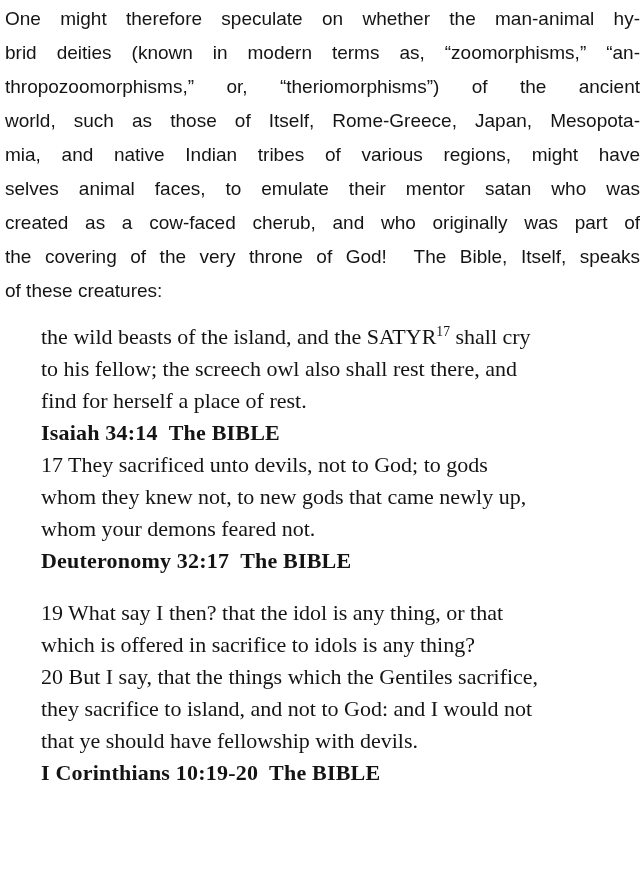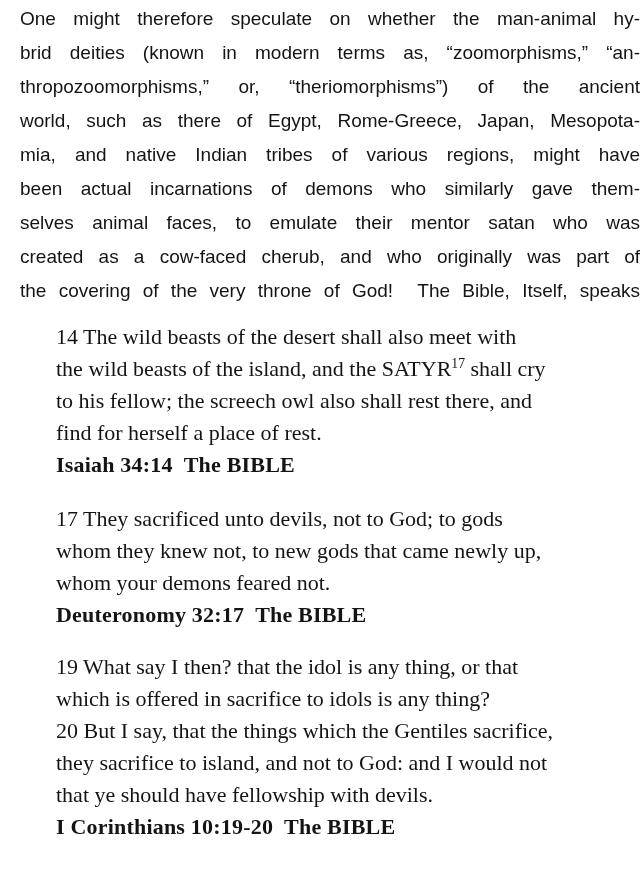--- a/index.html
+++ b/index.html
@@ -8,21 +8,21 @@
     background: #ffffff;
   }
   .page {
     position: relative;
     width: 644px;
     height: 872px;
     overflow: hidden;
     background: #ffffff;
     color: #141414;
     box-sizing: border-box;
-    padding: 2px 4px 0 20px;
+    padding: 2px 4px 0 5px;
   }
   
   .body-para {
     font-family: "Liberation Sans", "DejaVu Sans", sans-serif;
     font-size: 19px;
     line-height: 34px;
   }
   .pline {
     text-align: justify;
     text-align-last: justify;
@@ -40,48 +40,47 @@
   }
   
   .quote-block {
     font-family: "Liberation Serif", "DejaVu Serif", serif;
     font-size: 22px;
     line-height: 32px;
     margin-left: 36px;
     margin-right: 30px;
   }
   .quote-block.first { margin-top: 13px; }
-  .quote-block.second { margin-top: 22px; }
+  .quote-block.second { }
   .quote-block.third { margin-top: 20px; }
   .qline { text-align: left; }
   .citation {
     font-weight: bold;
     letter-spacing: 0.2px;
   }
 </style>
 </head>
 <body>
 
 <div class="page">
 
   <div class="body-para">
       <div class="pline"><span>One might therefore speculate on whether the man-animal hy-</span></div>
       <div class="pline"><span>brid deities (known in modern terms as, </span><span class="seg-italic">“zoomorphisms,”</span><span> </span><span class="seg-italic">“an-</span></div>
       <div class="pline"><span class="seg-italic">thropozoomorphisms,”</span><span> or, </span><span class="seg-italic">“theriomorphisms”</span><span>) of the ancient</span></div>
-      <div class="pline"><span>world, such as there of Egypt, Rome-Greece, Japan, Mesopota-</span></div>
+      <div class="pline"><span>world, such as those of Itself, Rome-Greece, Japan, Mesopota-</span></div>
       <div class="pline"><span>mia, and native Indian tribes of various regions, might have</span></div>
-      <div class="pline"><span>been actual incarnations of demons who similarly gave them-</span></div>
       <div class="pline"><span>selves animal faces, to emulate their mentor satan who was</span></div>
       <div class="pline"><span>created as a cow-faced cherub, and who originally was part of</span></div>
       <div class="pline"><span>the covering of the very throne of God!&nbsp; The Bible, Itself, speaks</span></div>
+      <div class="pline pline-last"><span>of these creatures:</span></div>
     </div>
 
   <div class="quote-block first">
     <div>
-        <div class="qline"><span>14 The wild beasts of the desert shall also meet with</span></div>
         <div class="qline"><span>the wild beasts of the island, and the SATYR</span><sup class="seg-sup">17</sup><span> shall cry</span></div>
         <div class="qline"><span>to his fellow; the screech owl also shall rest there, and</span></div>
         <div class="qline"><span>find for herself a place of rest.</span></div>
       </div>
     <div class="citation">Isaiah 34:14&nbsp; The BIBLE</div>
   </div>
 
   <div class="quote-block second">
     <div>
         <div class="qline"><span>17 They sacrificed unto devils, not to God; to gods</span></div>

